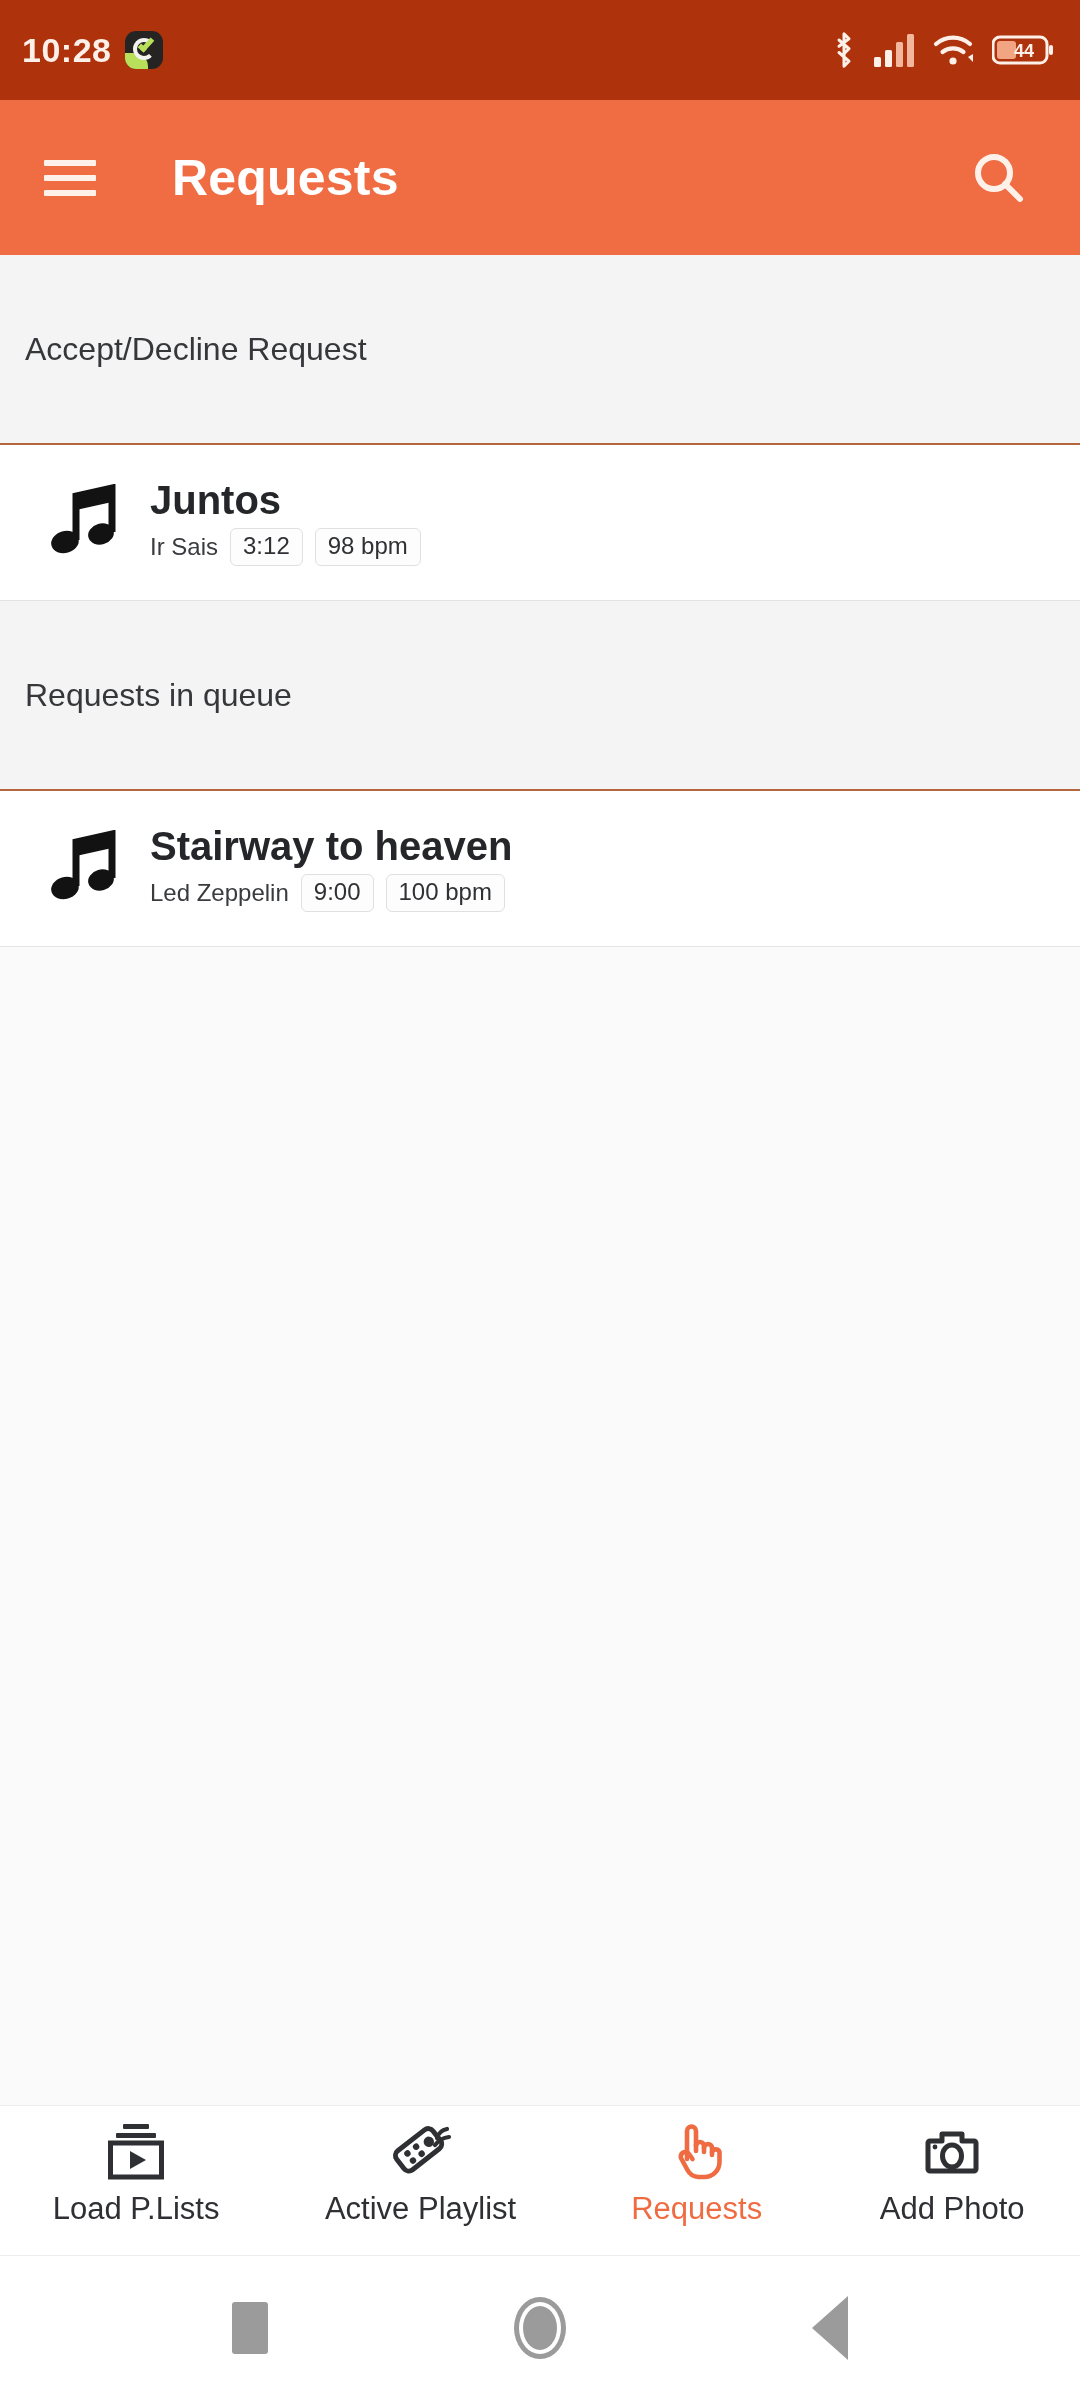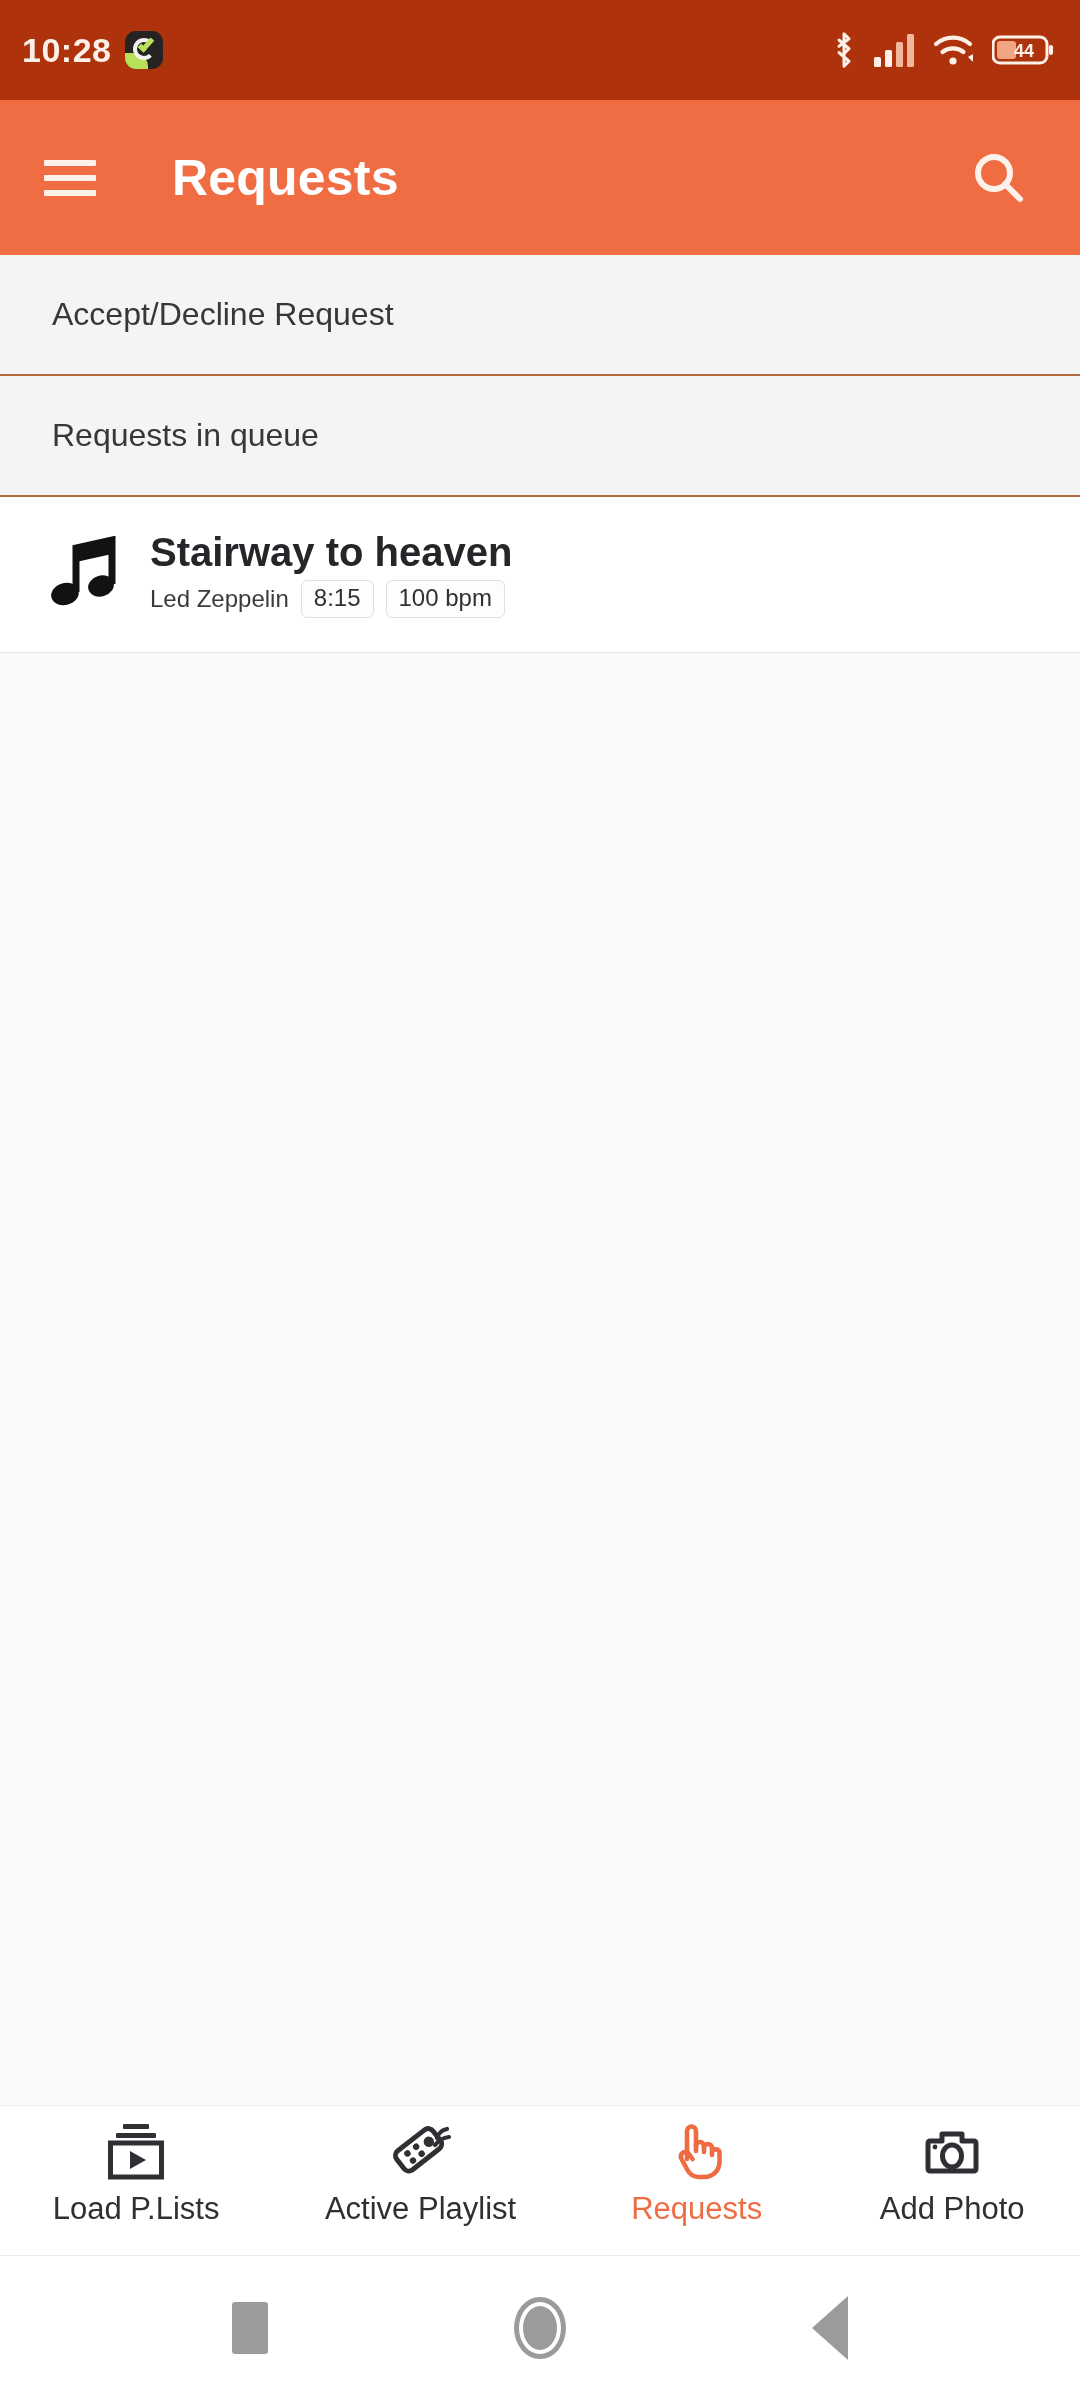--- a/index.html
+++ b/index.html
@@ -48,21 +48,21 @@
   .appbar-title {
     color: #ffffff; font-size: 50px; font-weight: 700; margin-left: 76px; letter-spacing: .2px;
   }
   .search-btn { margin-left: auto; width: 90px; height: 90px; display: flex; align-items: center; justify-content: center; cursor: pointer; }
 
   
   .content { flex: 1 1 auto; background: #fafafa; overflow: hidden; }
 
   .section-header {
     background: #f4f4f4; border-bottom: 2px solid #b4663f;
-    height: 121px; display: flex; align-items: center; padding: 0 52px;
+    height: 190px; display: flex; align-items: center; padding: 0 25px;
   }
   .section-header .label { font-size: 32px; color: #36373a; }
 
   .song-row {
     background: #ffffff; border-bottom: 1px solid #e4e4e4;
     height: 156px; display: flex; align-items: center; padding: 0 44px 0 48px;
   }
   .note-icon { width: 74px; flex: 0 0 74px; display: flex; align-items: center; justify-content: flex-start; }
   .song-main { margin-left: 28px; display: flex; flex-direction: column; justify-content: center; gap: 6px; }
   .song-title { font-size: 40px; font-weight: 700; color: #252629; line-height: 1.06; }
@@ -162,40 +162,58 @@
       </svg>
     </div>
   </div>
 
   <div class="content">
 
     <div class="section-header">
       <span class="label">Accept/Decline Request</span>
     </div>
 
-
-    <div class="section-header">
-      <span class="label">Requests in queue</span>
-    </div>
-
-
     <div class="song-row">
       <span class="note-icon">
         <svg width="74" height="78" viewBox="0 0 74 78">
           <path d="M28 56 V12 L64 4 V48" fill="none" stroke="#121212" stroke-width="7" stroke-linejoin="miter"></path>
           <path d="M28 12 L64 4 L64 18 L28 26 Z" fill="#121212"></path>
           <ellipse cx="17" cy="58" rx="14" ry="11" fill="#121212" transform="rotate(-16 17 58)"></ellipse>
           <ellipse cx="53" cy="50" rx="13" ry="10.5" fill="#121212" transform="rotate(-16 53 50)"></ellipse>
         </svg>
       </span>
       <span class="song-main">
+        <span class="song-title">Juntos</span>
+        <span class="song-meta">
+          <span class="song-artist">Ir Sais</span>
+          <span class="chip">3:12</span>
+          <span class="chip">98 bpm</span>
+        </span>
+      </span>
+    </div>
+
+    <div class="section-header">
+      <span class="label">Requests in queue</span>
+    </div>
+
+
+    <div class="song-row">
+      <span class="note-icon">
+        <svg width="74" height="78" viewBox="0 0 74 78">
+          <path d="M28 56 V12 L64 4 V48" fill="none" stroke="#121212" stroke-width="7" stroke-linejoin="miter"></path>
+          <path d="M28 12 L64 4 L64 18 L28 26 Z" fill="#121212"></path>
+          <ellipse cx="17" cy="58" rx="14" ry="11" fill="#121212" transform="rotate(-16 17 58)"></ellipse>
+          <ellipse cx="53" cy="50" rx="13" ry="10.5" fill="#121212" transform="rotate(-16 53 50)"></ellipse>
+        </svg>
+      </span>
+      <span class="song-main">
         <span class="song-title">Stairway to heaven</span>
         <span class="song-meta">
           <span class="song-artist">Led Zeppelin</span>
-          <span class="chip">8:15</span>
+          <span class="chip">9:00</span>
           <span class="chip">100 bpm</span>
         </span>
       </span>
     </div>
 
   </div>
 
   <div class="bottomnav">
 
     <div class="nav-item">

